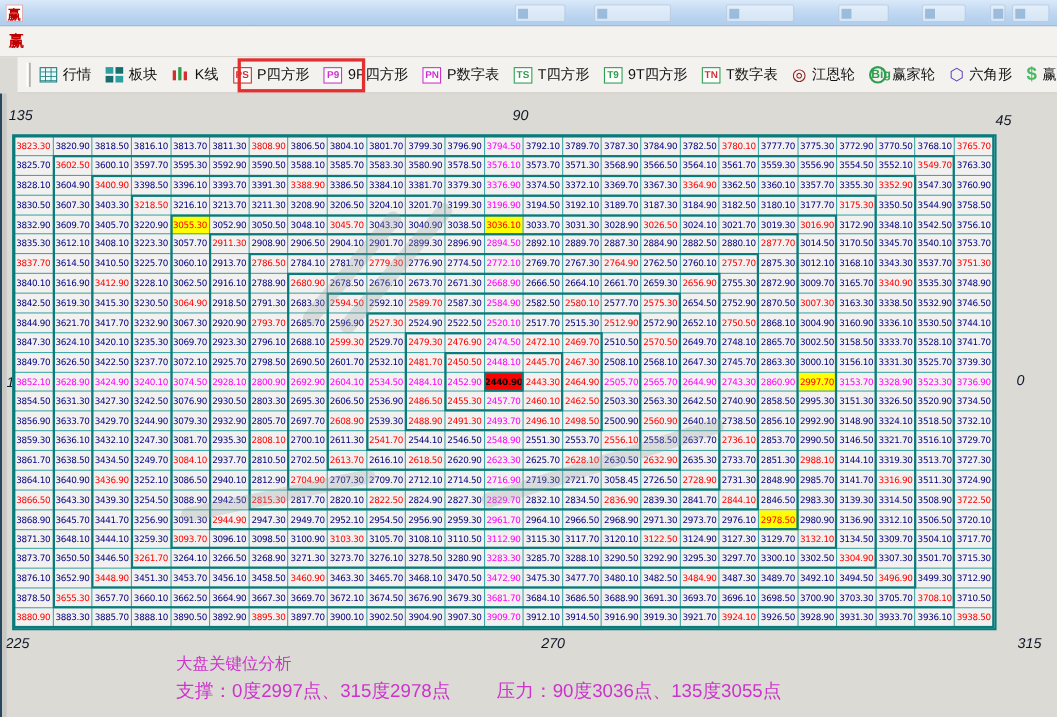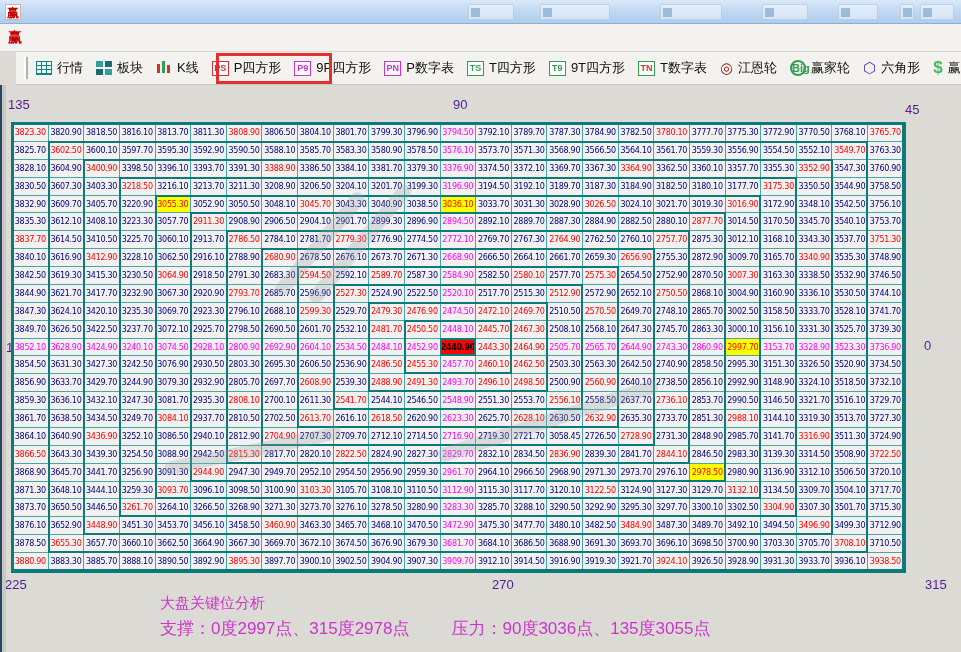--- a/index.html
+++ b/index.html
@@ -85,21 +85,21 @@
   #btn-resistance { left:310px; border:2px solid #555; outline:1px dotted #333; outline-offset:-5px; }
   #btn-support { left:372px; }
   
   #anno-line { position:absolute; left:316px; top:80px; width:168px; height:3px;
     background:#e233e2; transform:rotate(6.5deg); transform-origin:left center; }
   #anno-arrow { position:absolute; left:482px; top:89px; width:0; height:0;
     border-left:20px solid #e233e2; border-top:7px solid transparent;
     border-bottom:7px solid transparent; }
   #anno-text { position:absolute; left:512px; top:88px; color:#e233e2; font-size:17px; }
   
-  .compass { position:absolute; color:#4c1d95; font-size:13px; }
+  .compass { position:absolute; color:#0f172a; font-size:13px;font-style:italic; }
   
   #grid-wrap { position:absolute; left:11px; top:122px; width:895px; height:451px;
     border:2px solid #0a7a7a; background:#f2f1ef; }
   #grid { display:grid; grid-template-columns:repeat(25,35.64px);
     grid-template-rows:repeat(25,17.88px); }
   .cell { border-right:1px solid #43a8a8; border-bottom:1px solid #43a8a8;
     font-size:8px; letter-spacing:-0.3px; text-align:center; line-height:17px;
     overflow:hidden; font-family:"DejaVu Sans",sans-serif; }
   .c-navy { color:#000080; } .c-mag { color:#ff00ff; } .c-red { color:#ff0000; }
   .c-level { color:#ff0000; background:#ffff00; }
@@ -247,21 +247,21 @@
     <span id="step-arrow">▼</span>
   </span>
   <button class="pbtn" id="btn-resistance">阻力位</button>
   <button class="pbtn" id="btn-support">支撑位</button>
   <div id="anno-line"></div>
   <div id="anno-arrow"></div>
   <div id="anno-text">江恩空间图表</div>
 </div>
 
 <span class="compass" style="left:8px;top:97px;">135</span>
-<span class="compass" style="left:453px;top:97px;">90</span>
+<span class="compass" style="left:466px;top:97px;">90</span>
 <span class="compass" style="left:905px;top:102px;">45</span>
 <span class="compass" style="left:6px;top:340px;">180</span>
 <span class="compass" style="left:924px;top:338px;">0</span>
 <span class="compass" style="left:5px;top:577px;">225</span>
 <span class="compass" style="left:492px;top:577px;">270</span>
 <span class="compass" style="left:925px;top:577px;">315</span>
 
 <div id="grid-wrap">
   <div id="grid">
       <div class="cell c-red">3823.30</div>

